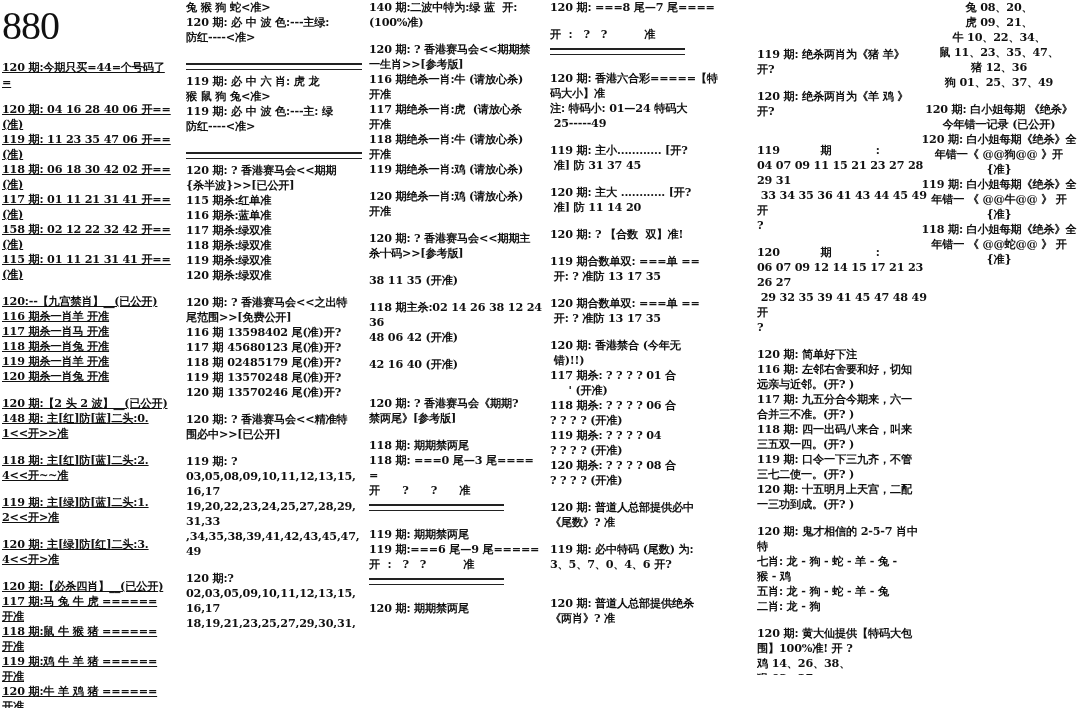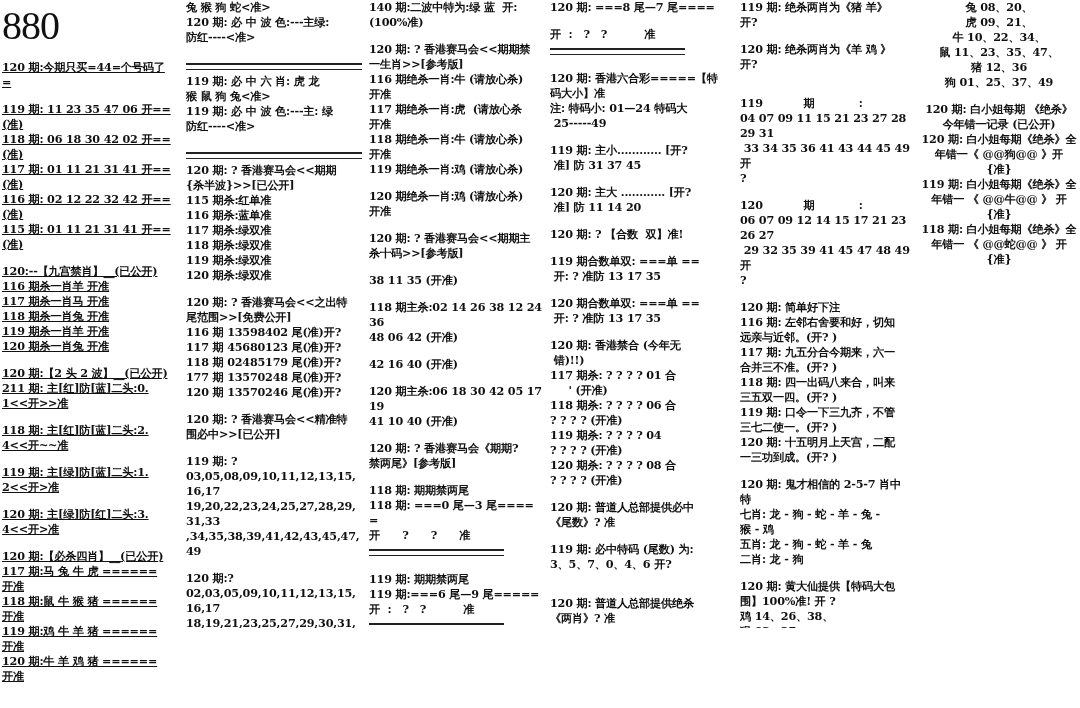--- a/index.html
+++ b/index.html
@@ -3,21 +3,21 @@
 <meta charset="utf-8">
 <style>
   html, body { margin: 0; padding: 0; background: #ffffff; }
   body { width: 1080px; height: 708px; overflow: hidden; position: relative;
          font-family: "DejaVu Serif", "Liberation Serif", serif; color: #111; }
   .col { position: absolute; top: 0; height: 628px; overflow: hidden; }
   .c1 { left: 2px; width: 178px; }
   .c2 { left: 186px; width: 176px; }
   .c3 { left: 369px; width: 174px; }
   .c4 { left: 550px; width: 172px; }
-  .c5 { left: 740px; width: 174px; }
+  .c5 { left: 757px; width: 174px; margin-top: 47px; }
   .c6 { left: 918px; width: 162px; text-align: center; }
   .line { font-size: 11.2px; line-height: 15px; font-weight: bold; white-space: pre-wrap;
           word-break: break-all; letter-spacing: -0.2px; }
   .gap { height: 12px; }
   .title880 { font-family: "Liberation Serif", serif; font-weight: normal; font-size: 40px;
               line-height: 44px; margin-top: 4px; margin-bottom: 12px; letter-spacing: -1px; }
   .rule { height: 4px; border-top: 2px solid #222; border-bottom: 1px solid #222; margin: 6px 0 4px 0; }
   .rule.short { width: 135px; }
   .block { margin: 0; }
 </style>
@@ -28,39 +28,40 @@
   <div class="title880">880</div>
 </div>
 
 <div id="col1" class="col c1" style="top:60px;height:648px;text-decoration:underline;">
     <div class="block">
       <div class="line">120 期:今期只买=44=个号码了</div>
       <div class="line">=</div>
     </div>
     <div class="gap"></div>
     <div class="block">
+      <div class="line">120 期: 04 16 28 40 06 开==(准)</div>
       <div class="line">119 期: 11 23 35 47 06 开==(准)</div>
       <div class="line">118 期: 06 18 30 42 02 开==(准)</div>
       <div class="line">117 期: 01 11 21 31 41 开==(准)</div>
-      <div class="line">116 期: 02 12 22 32 42 开==(准)</div>
+      <div class="line">158 期: 02 12 22 32 42 开==(准)</div>
       <div class="line">115 期: 01 11 21 31 41 开==(准)</div>
     </div>
     <div class="gap"></div>
     <div class="block">
       <div class="line">120:--【九宫禁肖】__(已公开)</div>
       <div class="line">116 期杀一肖羊 开准</div>
       <div class="line">117 期杀一肖马 开准</div>
       <div class="line">118 期杀一肖兔 开准</div>
       <div class="line">119 期杀一肖羊 开准</div>
       <div class="line">120 期杀一肖兔 开准</div>
     </div>
     <div class="gap"></div>
     <div class="block">
       <div class="line">120 期:【2 头 2 波】__(已公开)</div>
-      <div class="line">211 期: 主[红]防[蓝]二头:0.</div>
+      <div class="line">148 期: 主[红]防[蓝]二头:0.</div>
       <div class="line">1&lt;&lt;开&gt;&gt;准</div>
     </div>
     <div class="gap"></div>
     <div class="block">
       <div class="line">118 期: 主[红]防[蓝]二头:2.</div>
       <div class="line">4&lt;&lt;开~~准</div>
     </div>
     <div class="gap"></div>
     <div class="block">
       <div class="line">119 期: 主[绿]防[蓝]二头:1.</div>
@@ -110,21 +111,21 @@
       <div class="line">119 期杀:绿双准</div>
       <div class="line">120 期杀:绿双准</div>
     </div>
     <div class="gap"></div>
     <div class="block">
       <div class="line">120 期: ? 香港赛马会&lt;&lt;之出特</div>
       <div class="line">尾范围&gt;&gt;[免费公开]</div>
       <div class="line">116 期 13598402 尾(准)开?</div>
       <div class="line">117 期 45680123 尾(准)开?</div>
       <div class="line">118 期 02485179 尾(准)开?</div>
-      <div class="line">177 期 13570248 尾(准)开?</div>
+      <div class="line">119 期 13570248 尾(准)开?</div>
       <div class="line">120 期 13570246 尾(准)开?</div>
     </div>
     <div class="gap"></div>
     <div class="block">
       <div class="line">120 期: ? 香港赛马会&lt;&lt;精准特</div>
       <div class="line">围必中&gt;&gt;[已公开]</div>
     </div>
     <div class="gap"></div>
     <div class="block">
       <div class="line">119 期: ?</div>
@@ -177,24 +178,20 @@
     <div class="gap"></div>
     <div class="block">
       <div class="line">118 期主杀:02 14 26 38 12 24 36</div>
       <div class="line">48 06 42 (开准)</div>
     </div>
     <div class="gap"></div>
     <div class="block">
       <div class="line">42 16 40 (开准)</div>
     </div>
     <div class="gap"></div>
-    <div class="block">
-      <div class="line">120 期主杀:06 18 30 42 05 17 19</div>
-      <div class="line">41 10 40 (开准)</div>
-    </div>
     <div class="gap"></div>
     <div class="block">
       <div class="line">120 期: ? 香港赛马会《期期?</div>
       <div class="line">禁两尾》[参考版]</div>
     </div>
     <div class="gap"></div>
     <div class="block">
       <div class="line">118 期: 期期禁两尾</div>
       <div class="line">118 期: ===0 尾—3 尾====</div>
       <div class="line">=</div>

